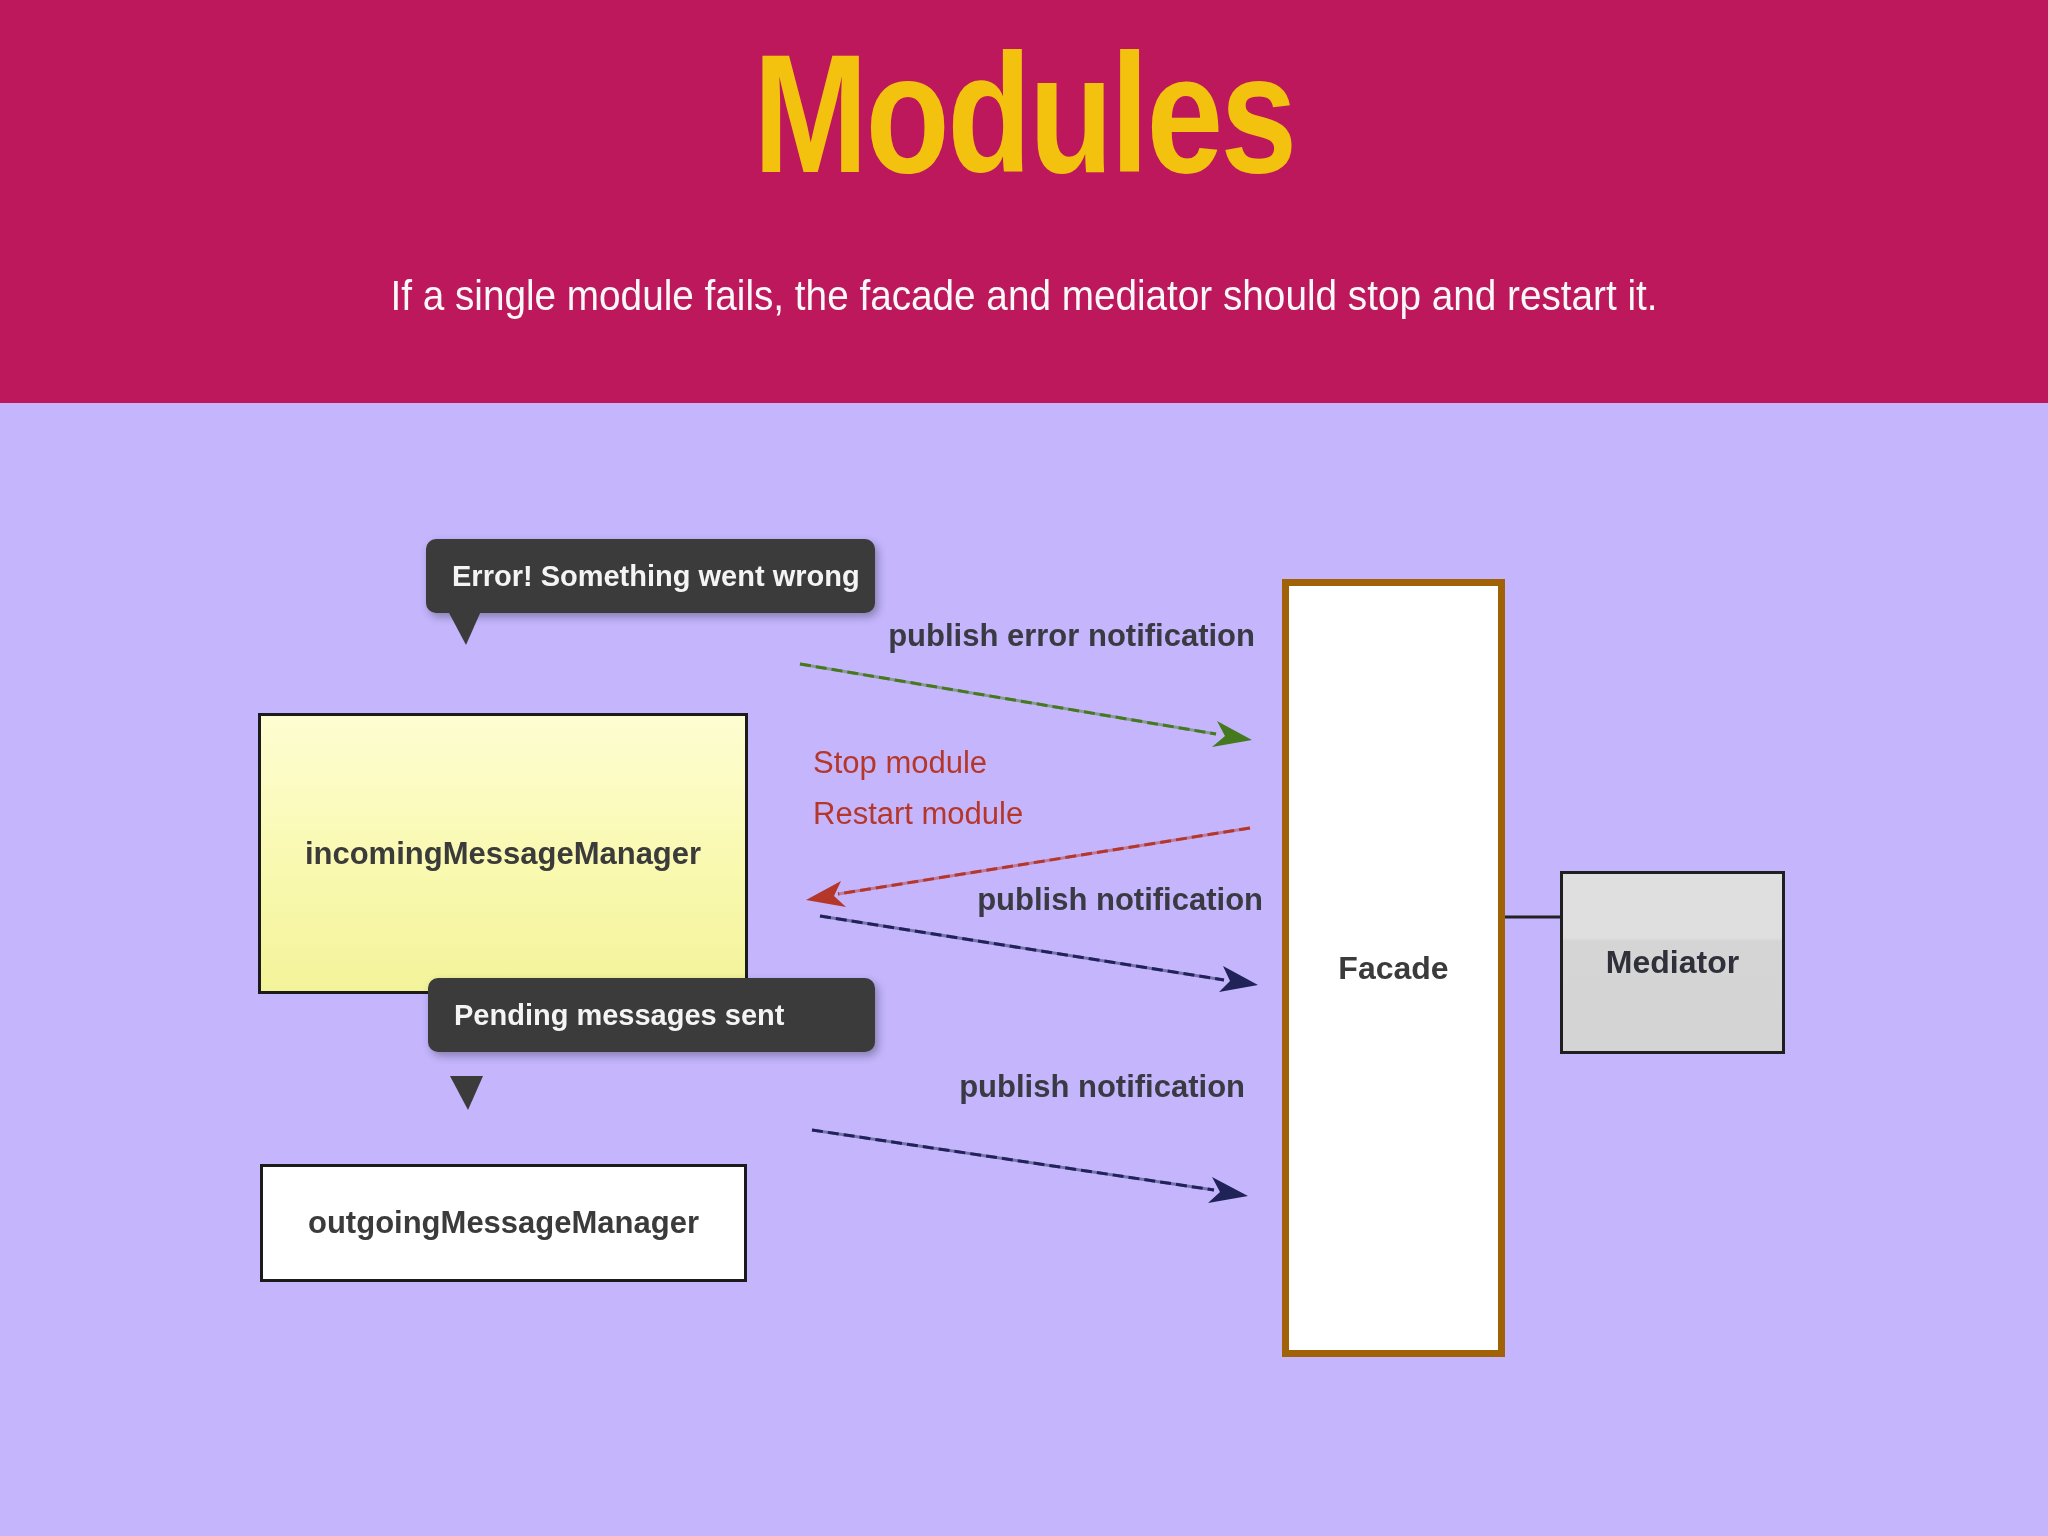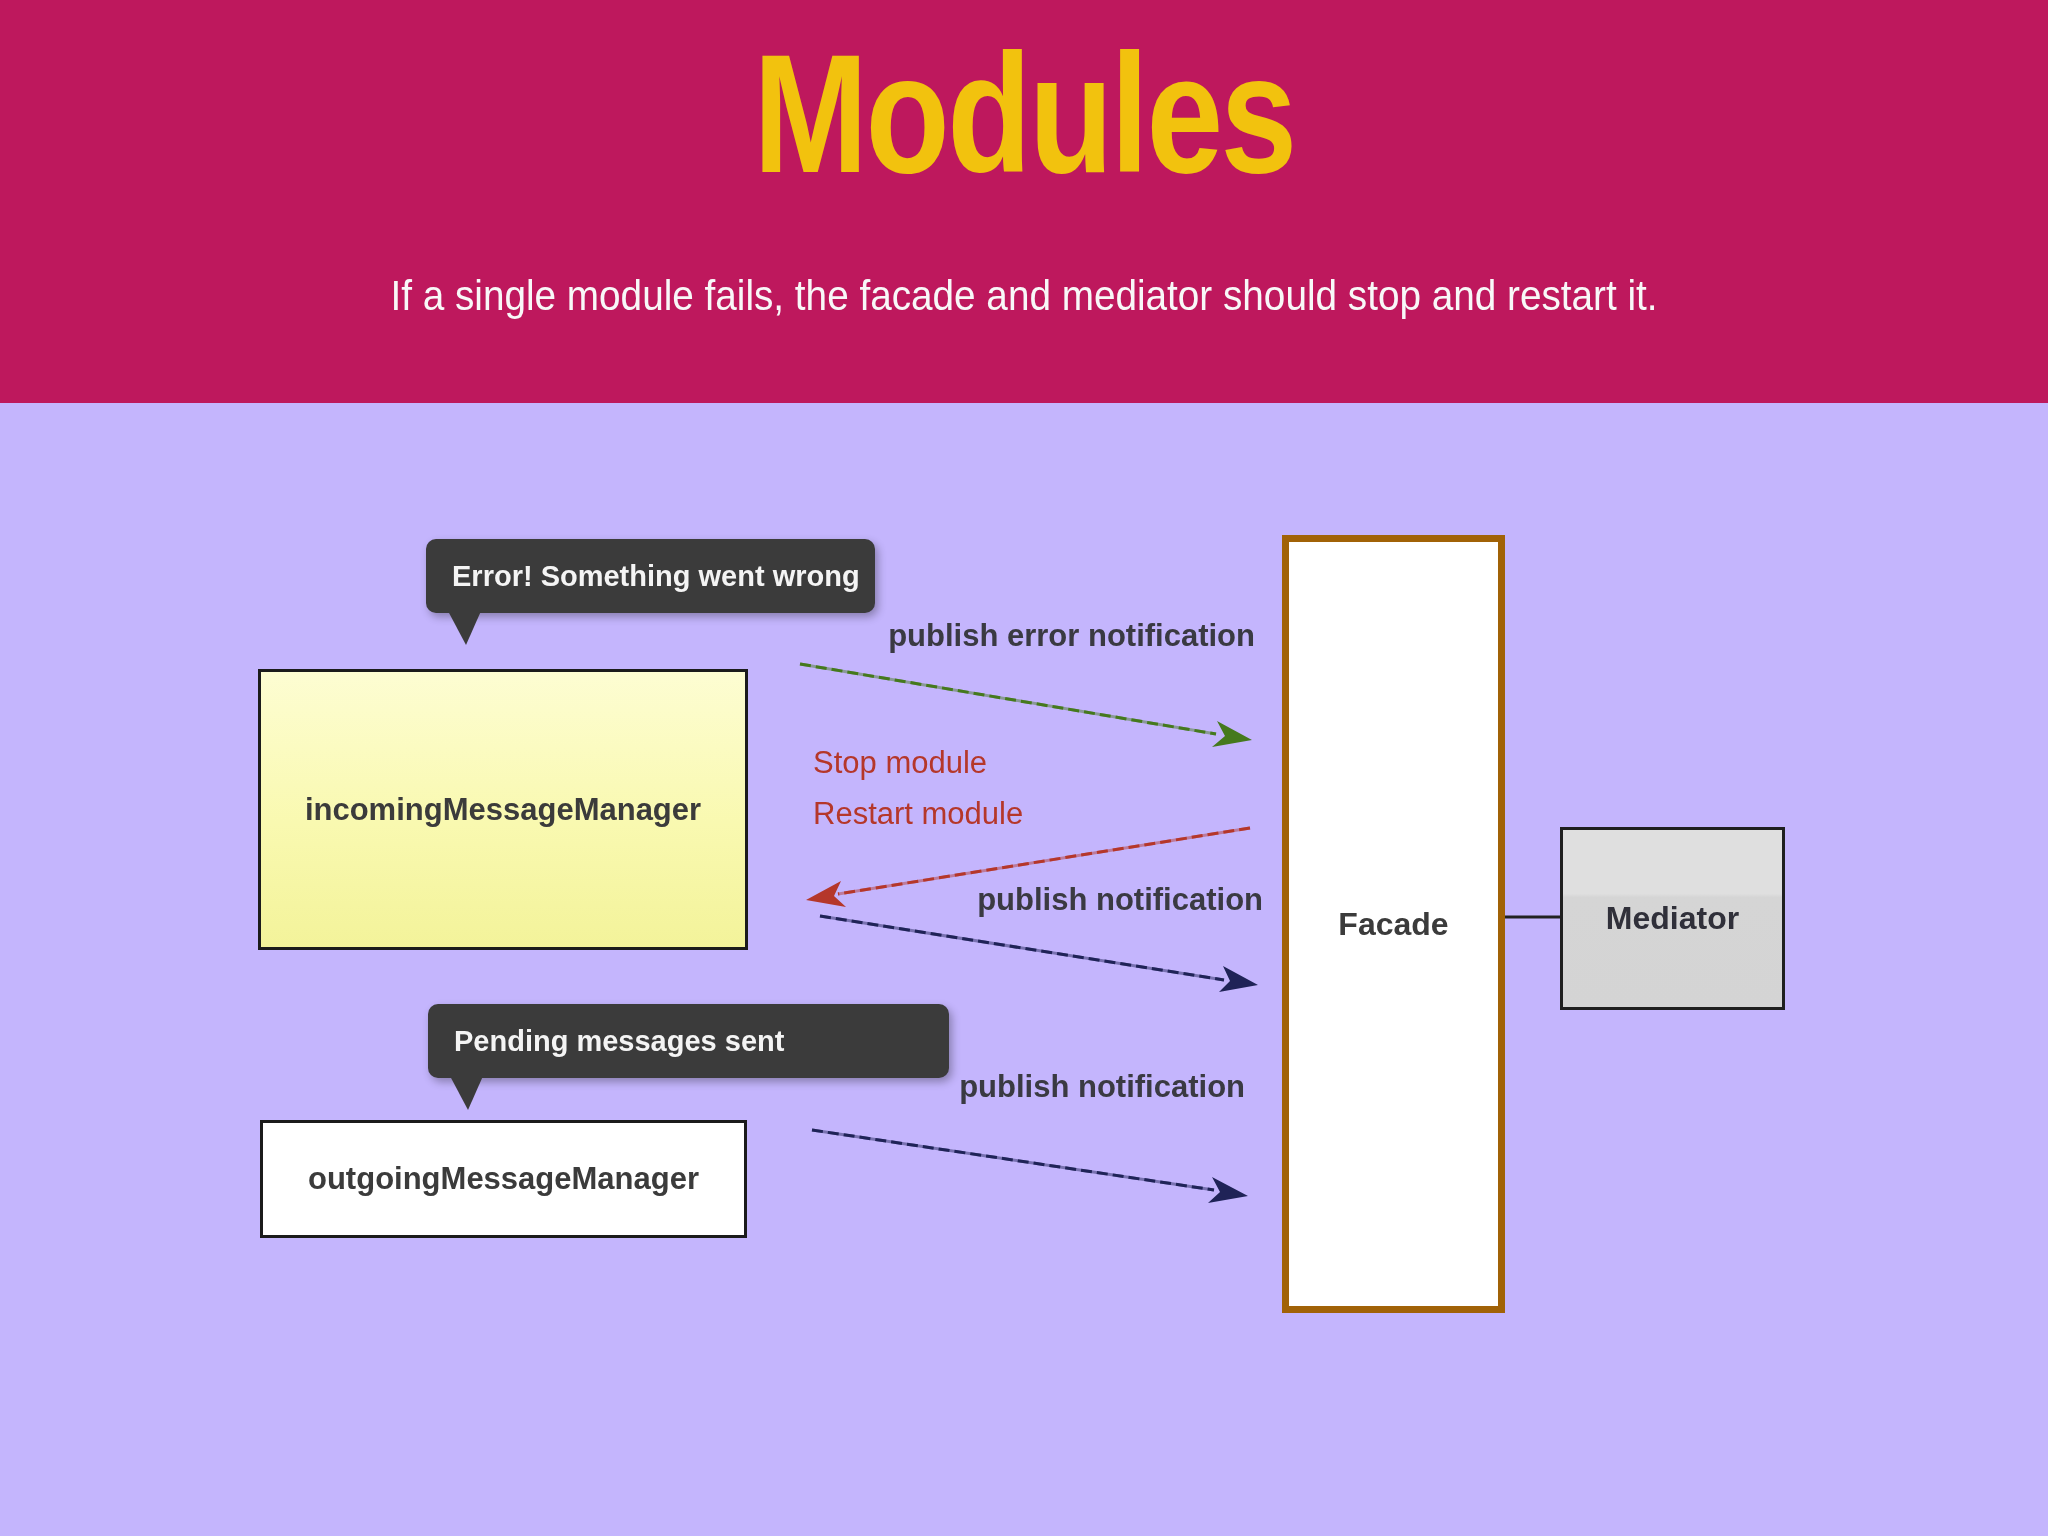--- a/index.html
+++ b/index.html
@@ -28,21 +28,21 @@
   .tooltip{position:absolute;height:74px;background:#3B3B3B;border-radius:10px;
            box-shadow:3px 4px 9px rgba(0,0,0,.30);
            color:#F4F4F4;font-weight:bold;font-size:29px;line-height:74px;
            padding-left:26px;box-sizing:border-box;white-space:nowrap;}
   .tooltip-pointer{position:absolute;width:0;height:0;
            border-left:18px solid transparent;border-right:15px solid transparent;
            border-top:34px solid #3B3B3B;}
 
   
   .node{position:absolute;box-sizing:border-box;display:flex;align-items:center;
-        justify-content:center;font-weight:bold;font-size:31px;color:#3b3b3b;}
+        justify-content:center;font-weight:bold;font-size:31px;color:#3b3b3b;margin-top:44px;}
   .node-incoming{left:258px;top:266px;width:490px;height:281px;
         border:3px solid #1b1b1b;
         background:linear-gradient(180deg,#FDFDD2 0%,#F9F9B0 55%,#F3F39A 100%);}
   .node-outgoing{left:260px;top:717px;width:487px;height:118px;
         border:3px solid #1b1b1b;background:#ffffff;}
   .node-facade{left:1282px;top:132px;width:223px;height:778px;
         border:7px solid #a16207;background:#ffffff;font-size:32px;}
   .node-mediator{left:1560px;top:424px;width:225px;height:183px;
         border:3px solid #1f1f1f;font-size:32px;color:#30303a;
         background:linear-gradient(180deg,#DFDFDF 0%,#DFDFDF 36%,#D5D5D5 38%,#D4D4D4 100%);}
@@ -98,21 +98,21 @@
   <div class="node node-incoming">
     <span>incomingMessageManager</span>
   </div>
 
   <div class="flow-label" style="right:793px;top:215px;">publish error notification</div>
   <div class="red-label" style="left:813px;top:342px;">Stop module</div>
   <div class="red-label" style="left:813px;top:393px;">Restart module</div>
   <div class="flow-label" style="right:785px;top:479px;">publish notification</div>
   <div class="flow-label" style="right:803px;top:666px;">publish notification</div>
 
-  <div class="tooltip abs" style="left:428px;top:601px;width:521px;">
+  <div class="tooltip abs" style="left:428px;top:575px;width:447px;">
     <span>Pending messages sent</span>
   </div>
   <div class="tooltip-pointer abs" style="left:450px;top:673px;"></div>
 
   <div class="node node-outgoing">
     <span>outgoingMessageManager</span>
   </div>
 
   <div class="node node-facade">
     <span>Facade</span>

